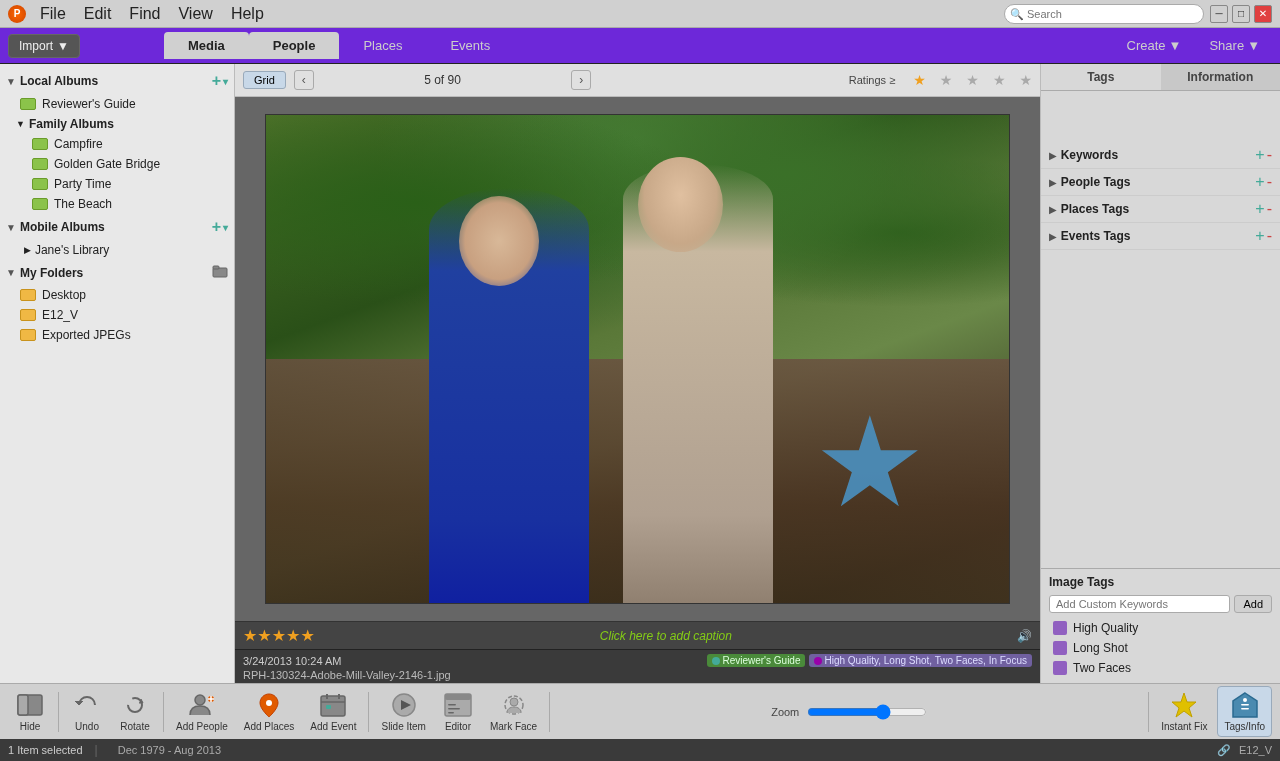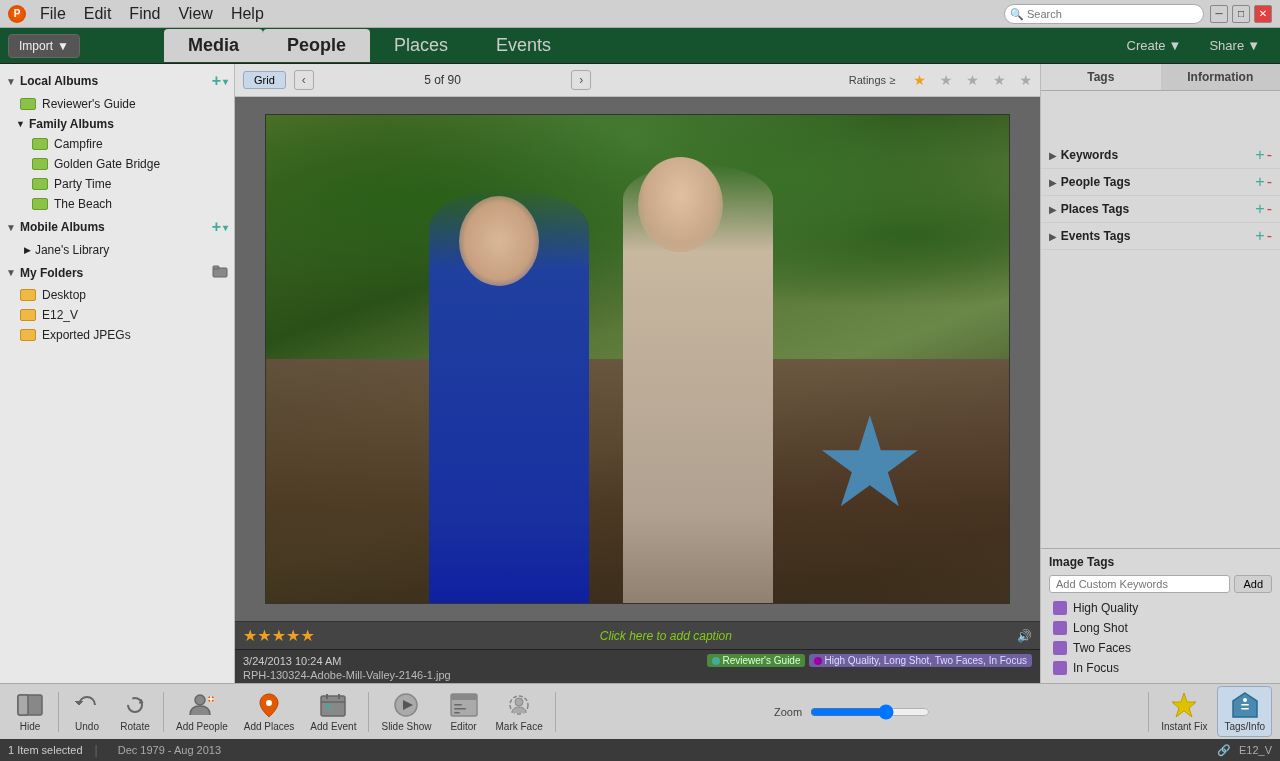--- a/index.html
+++ b/index.html
@@ -12,24 +12,24 @@
     #menu-bar { display: flex; gap: 2px; }
     .menu-item { padding: 2px 8px; cursor: pointer; border-radius: 3px; font-size: 16px; }
     #title-bar-right { display: flex; align-items: center; gap: 6px; }
     .search-wrapper { position: relative; }
     .search-wrapper input { background: white; border: 1px solid #aaa; border-radius: 12px; padding: 2px 8px 2px 22px; width: 200px; height: 20px; font-size: 11px; outline: none; }
     .search-icon-inside { position: absolute; left: 6px; top: 50%; transform: translateY(-50%); font-size: 11px; color: #888; }
     #window-controls { display: flex; gap: 4px; }
     .win-btn { width: 18px; height: 18px; border: 1px solid #888; border-radius: 2px; display: flex; align-items: center; justify-content: center; cursor: pointer; font-size: 10px; background: #d0d0d0; }
 
     
-    #main-toolbar { background: #14532d; height: 36px; display: flex; align-items: center; padding: 0 8px; gap: 4px; border-bottom: 1px solid #222; }
+    #main-toolbar { background: #6d28d9; height: 36px; display: flex; align-items: center; padding: 0 8px; gap: 4px; border-bottom: 1px solid #222; }
     #import-btn { background: #555; color: #eee; border: 1px solid #666; border-radius: 4px; padding: 4px 10px; cursor: pointer; font-size: 12px; display: flex; align-items: center; gap: 4px; }
     .nav-tabs { display: flex; gap: 0; margin-left: 80px; }
-    .nav-tab { padding: 6px 24px; color: #ccc; cursor: pointer; border-radius: 4px 4px 0 0; font-size: 18px; }
+    .nav-tab { padding: 6px 24px; color: #ccc; cursor: pointer; border-radius: 4px 4px 0 0; font-size: 13px; }
     .nav-tab.active { background: #d0d0d0; color: #222; font-weight: 600; }
     .spacer { flex: 1; }
     .create-btn, .share-btn { color: #ccc; padding: 4px 12px; cursor: pointer; font-size: 13px; display: flex; align-items: flex-end; gap: 3px; }
 
     
     #content { display: flex; flex: 1; overflow: hidden; }
 
     
     #sidebar { width: 235px; background: #e8e8e8; border-right: 1px solid #bbb; overflow-y: auto; padding: 4px 0; flex-shrink: 0; }
     .sidebar-section { }
@@ -350,24 +350,20 @@
           <span class="tag-text">High Quality</span>
         </div>
         <div class="tag-item">
           <div class="tag-icon"></div>
           <span class="tag-text">Long Shot</span>
         </div>
         <div class="tag-item">
           <div class="tag-icon"></div>
           <span class="tag-text">Two Faces</span>
         </div>
-        <div class="tag-item">
-          <div class="tag-icon"></div>
-          <span class="tag-text">In Focus</span>
-        </div>
       </div>
     </div>
   </div>
 
 </div>
 
 <div id="bottom-toolbar">
   <div class="tool-btn">
     <div class="tool-icon">
       <svg width="28" height="24" viewBox="0 0 28 24">
@@ -431,21 +427,21 @@
     <span class="tool-label">Add Event</span>
   </div>
   <div class="tool-divider"></div>
   <div class="tool-btn">
     <div class="tool-icon">
       <svg width="32" height="28" viewBox="0 0 32 28">
           <circle cx="16" cy="14" r="11" fill="#aaa" stroke="#888" stroke-width="1.5"></circle>
           <polygon points="13,9 13,19 23,14" fill="#555"></polygon>
         </svg>
     </div>
-    <span class="tool-label">Slide Show</span>
+    <span class="tool-label">Slide Item</span>
   </div>
   <div class="tool-btn">
     <div class="tool-icon">
       <svg width="32" height="28" viewBox="0 0 32 28">
           <rect x="3" y="3" width="26" height="22" rx="2" fill="#aaa" stroke="#888" stroke-width="1.5"></rect>
           <rect x="3" y="3" width="26" height="6" rx="2" fill="#888"></rect>
           <rect x="6" y="13" width="8" height="1.5" rx="1" fill="#666"></rect>
           <rect x="6" y="17" width="12" height="1.5" rx="1" fill="#666"></rect>
           <rect x="6" y="21" width="6" height="1.5" rx="1" fill="#666"></rect>
         </svg>

